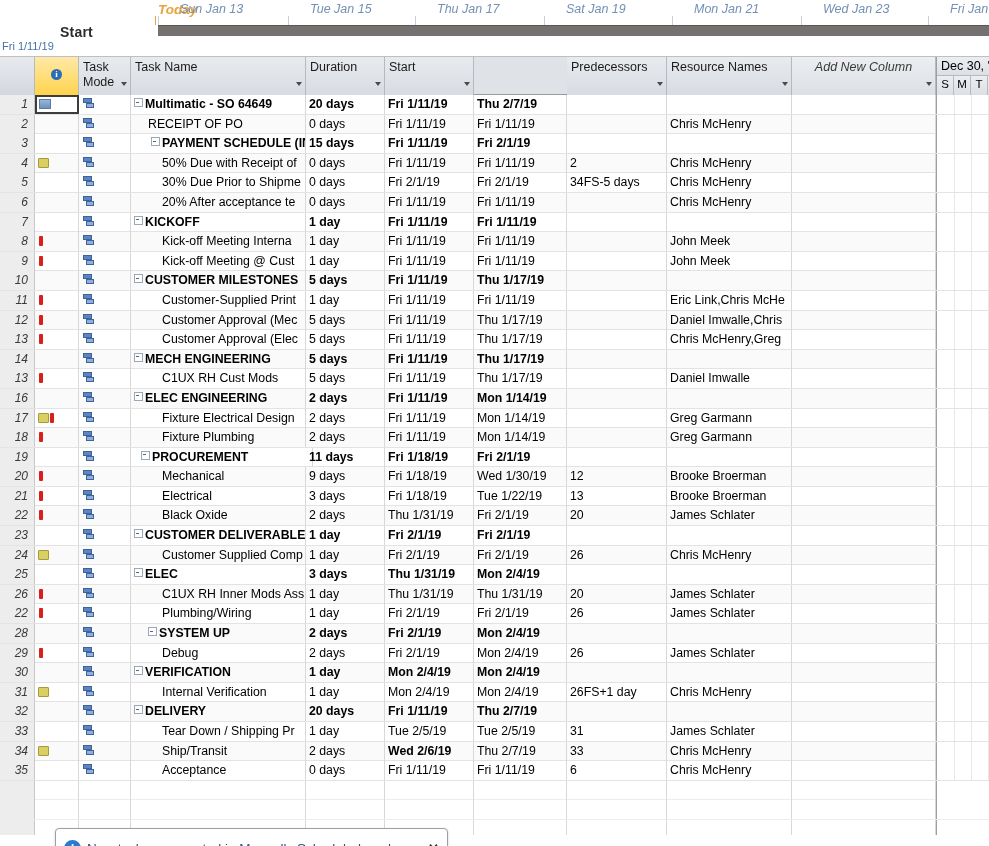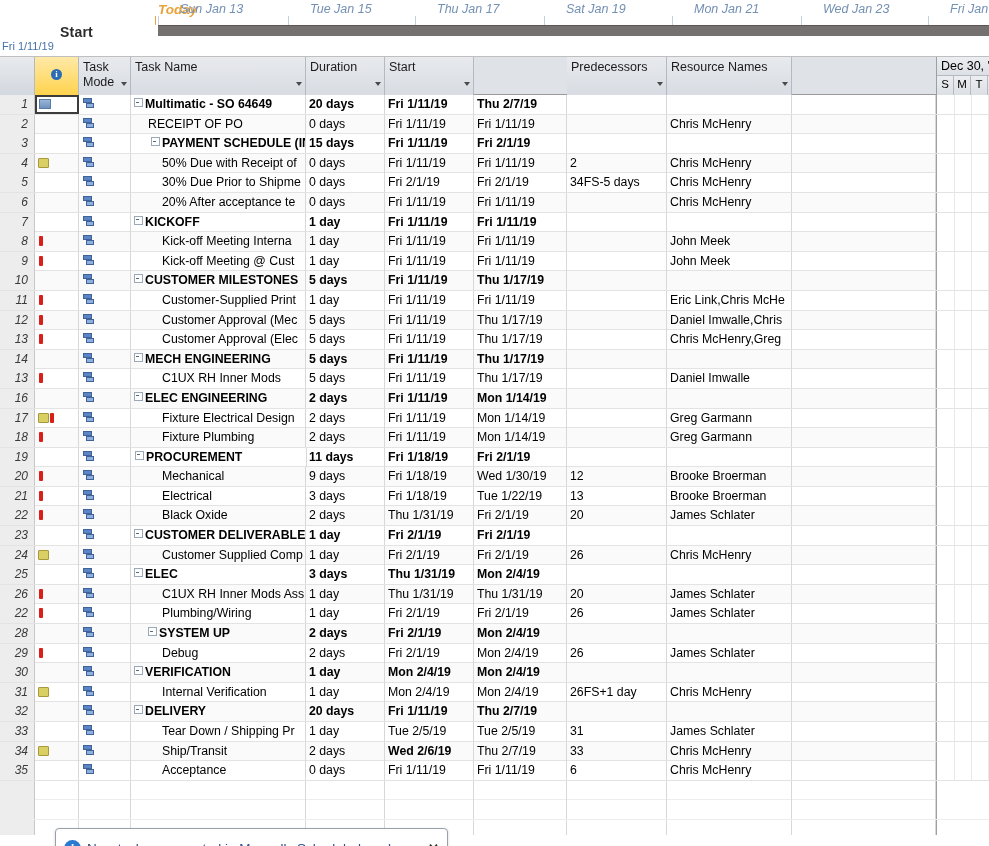--- a/index.html
+++ b/index.html
@@ -410,20 +410,24 @@
     <div class="hdr-cell" style="left:567px;width:100px;">
       <span>Predecessors</span>
       <span class="hdr-arrow"></span>
     </div>
 
     <div class="hdr-cell" style="left:667px;width:125px;">
       <span>Resource Names</span>
       <span class="hdr-arrow"></span>
     </div>
 
+    <div class="hdr-cell addnew" style="left:792px;width:144px;text-align:center;padding-top:3px;">
+      <span>Add New Column</span>
+      <span class="hdr-arrow"></span>
+    </div>
 
     <div class="gantt-hdr">
       <div class="gantt-hdr-top">Dec 30, '1</div>
       <div class="gantt-hdr-days" id="gantt-days">
           <span>S</span>
           <span>M</span>
           <span>T</span>
         </div>
     </div>
   </div>
@@ -695,21 +699,21 @@
             <i style="left: 17px;"></i>
             <i style="left: 34px;"></i>
             <i style="left: 51px;"></i>
           </div>
         </div>
       </div>
       <div class="row">
         <div class="cell rownum" style="left: 0px; width: 35px;">13</div>
         <div class="cell center" style="left: 35px; width: 44px; text-align: left; padding-left: 3px;"><span class="ind-alert"></span></div>
         <div class="cell " style="left: 79px; width: 52px;"><span class="tmode"><b></b><i></i></span></div>
-        <div class="cell " style="left: 131px; width: 175px;"><span style="padding-left: 28px;"><span>C1UX RH Inner Mods</span></span></div>
+        <div class="cell " style="left: 131px; width: 175px;"><span style="padding-left: 28px;"><span>C1UX RH Cust Mods</span></span></div>
         <div class="cell " style="left: 306px; width: 79px;">5 days</div>
         <div class="cell " style="left: 385px; width: 89px;">Fri 1/11/19</div>
         <div class="cell " style="left: 474px; width: 93px;">Thu 1/17/19</div>
         <div class="cell " style="left: 567px; width: 100px;"></div>
         <div class="cell " style="left: 667px; width: 125px;">Daniel Imwalle</div>
         <div class="cell " style="left: 792px; width: 144px;"></div>
         <div class="cell gantt" style="left: 936px; width: 53px;">
           <div class="gantt-day-lines">
             <i style="left: 17px;"></i>
             <i style="left: 34px;"></i>
@@ -771,21 +775,21 @@
             <i style="left: 17px;"></i>
             <i style="left: 34px;"></i>
             <i style="left: 51px;"></i>
           </div>
         </div>
       </div>
       <div class="row">
         <div class="cell rownum" style="left: 0px; width: 35px;">19</div>
         <div class="cell center" style="left: 35px; width: 44px; text-align: left; padding-left: 3px;"></div>
         <div class="cell " style="left: 79px; width: 52px;"><span class="tmode"><b></b><i></i></span></div>
-        <div class="cell  bold" style="left: 132px; width: 175px;"><span style="padding-left: 0px;"><span class="sumtog"></span><span>PROCUREMENT</span></span></div>
+        <div class="cell  bold" style="left: 138px; width: 175px;"><span style="padding-left: 0px;"><span class="sumtog"></span><span>PROCUREMENT</span></span></div>
         <div class="cell  bold" style="left: 306px; width: 79px;">11 days</div>
         <div class="cell  bold" style="left: 385px; width: 89px;">Fri 1/18/19</div>
         <div class="cell  bold" style="left: 474px; width: 93px;">Fri 2/1/19</div>
         <div class="cell " style="left: 567px; width: 100px;"></div>
         <div class="cell " style="left: 667px; width: 125px;"></div>
         <div class="cell " style="left: 792px; width: 144px;"></div>
         <div class="cell gantt" style="left: 936px; width: 53px;">
           <div class="gantt-day-lines">
             <i style="left: 17px;"></i>
             <i style="left: 34px;"></i>

